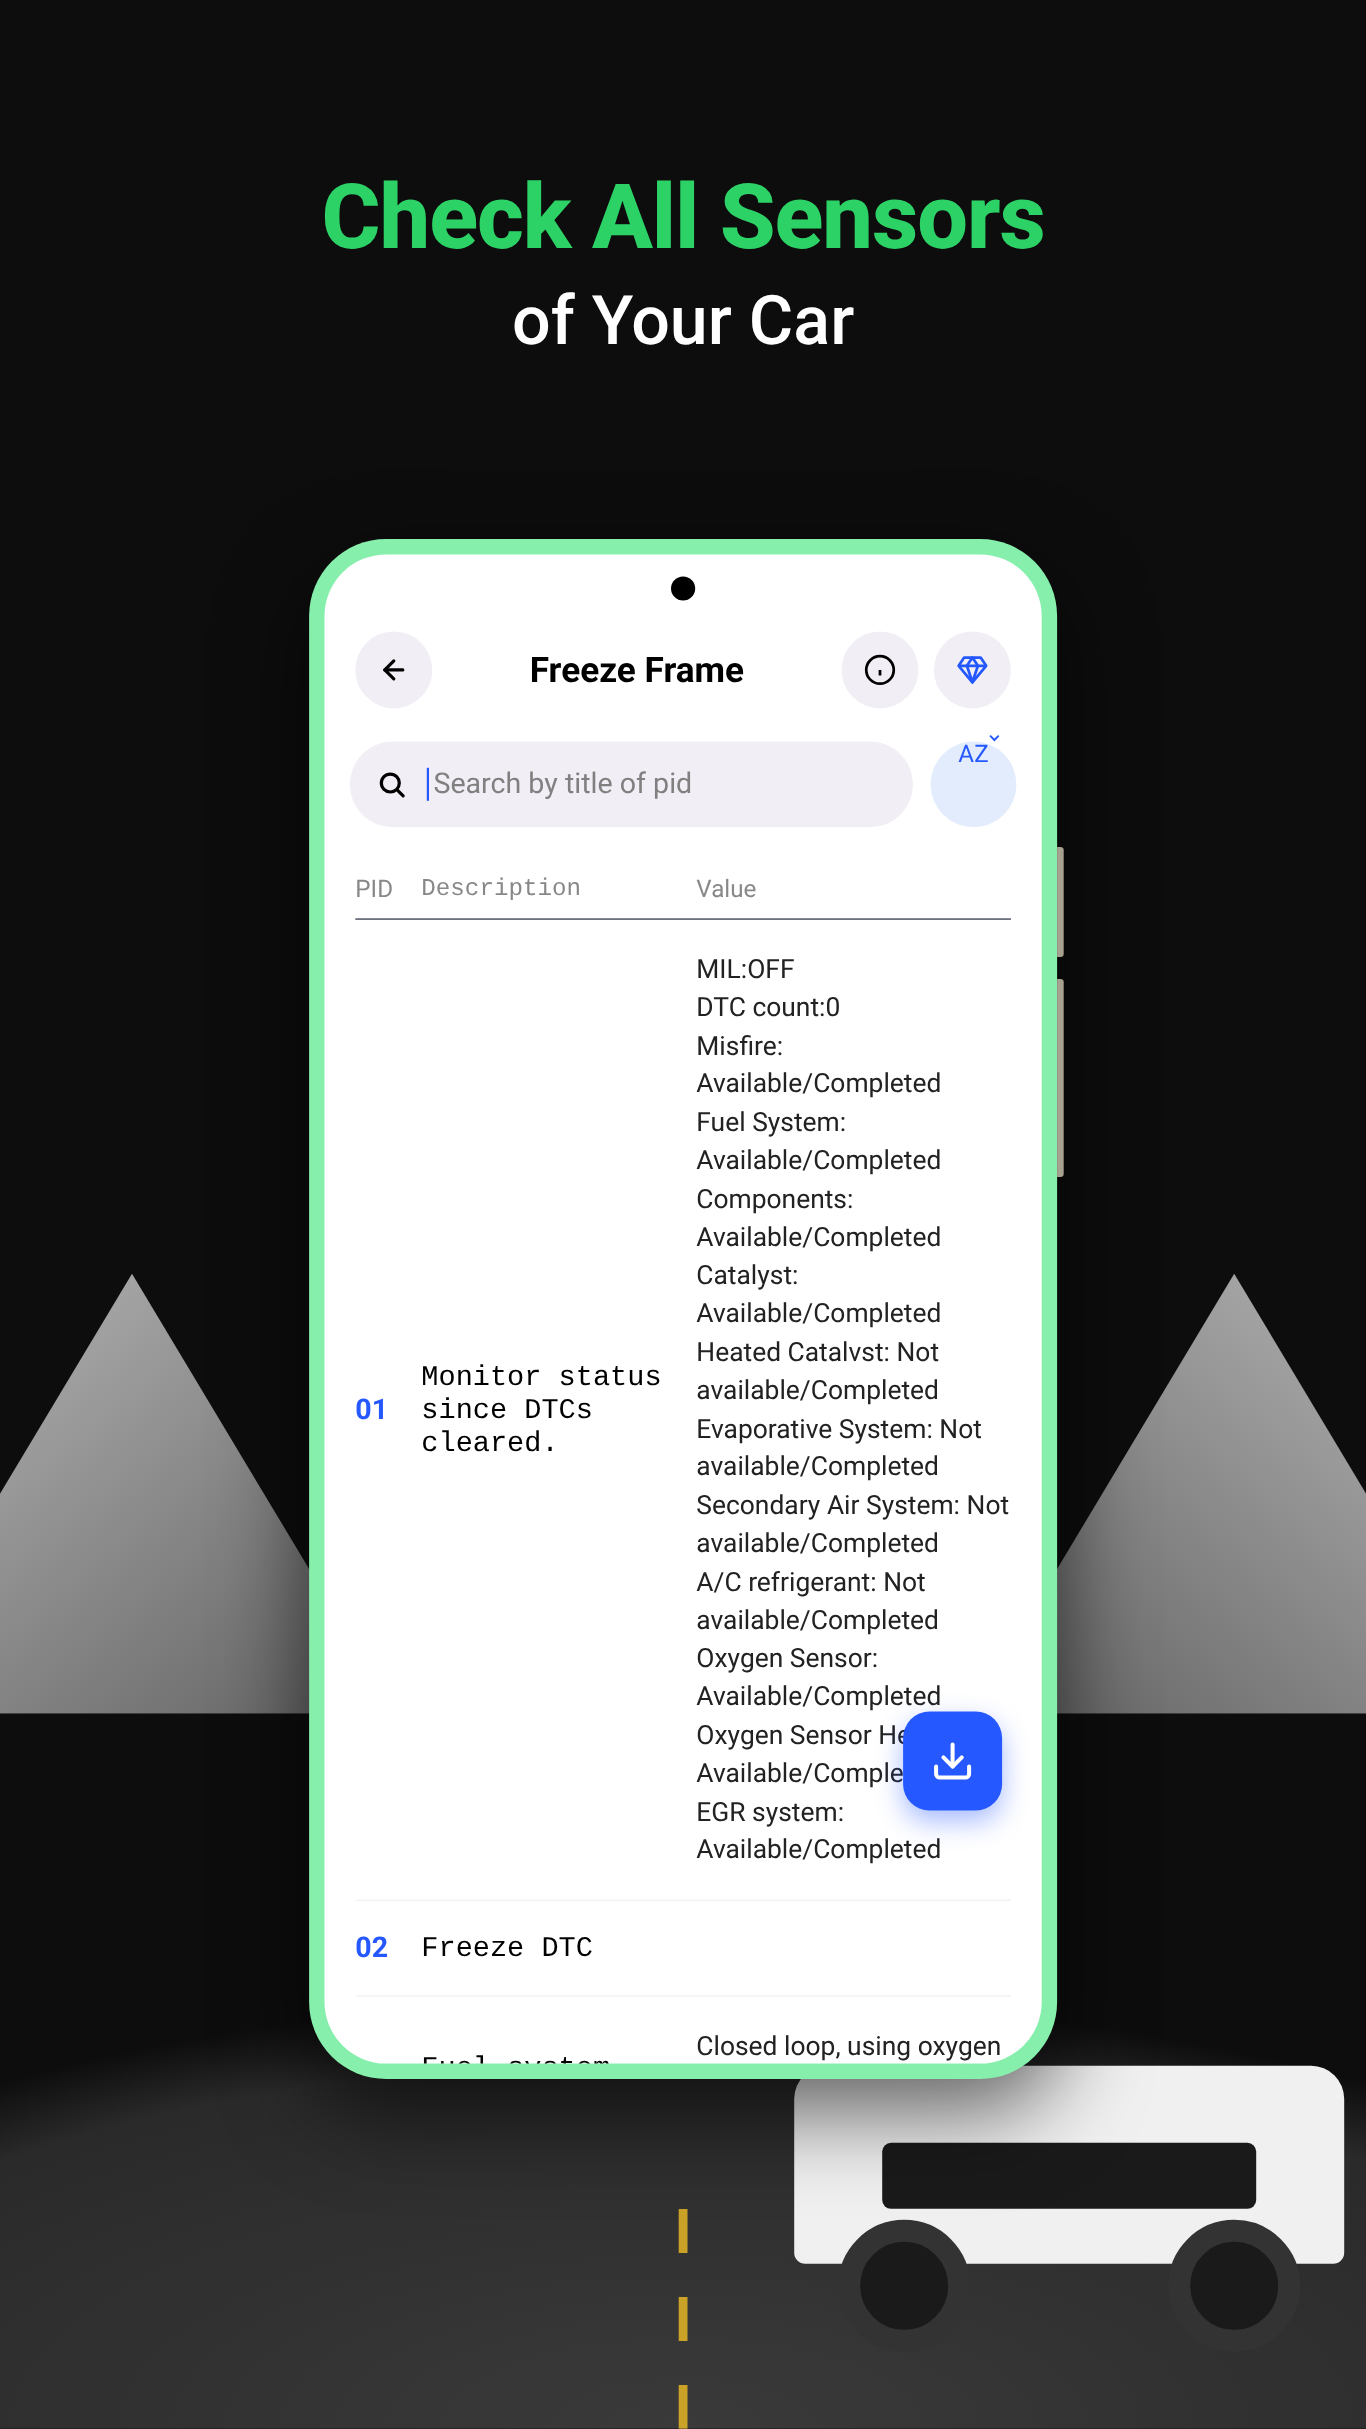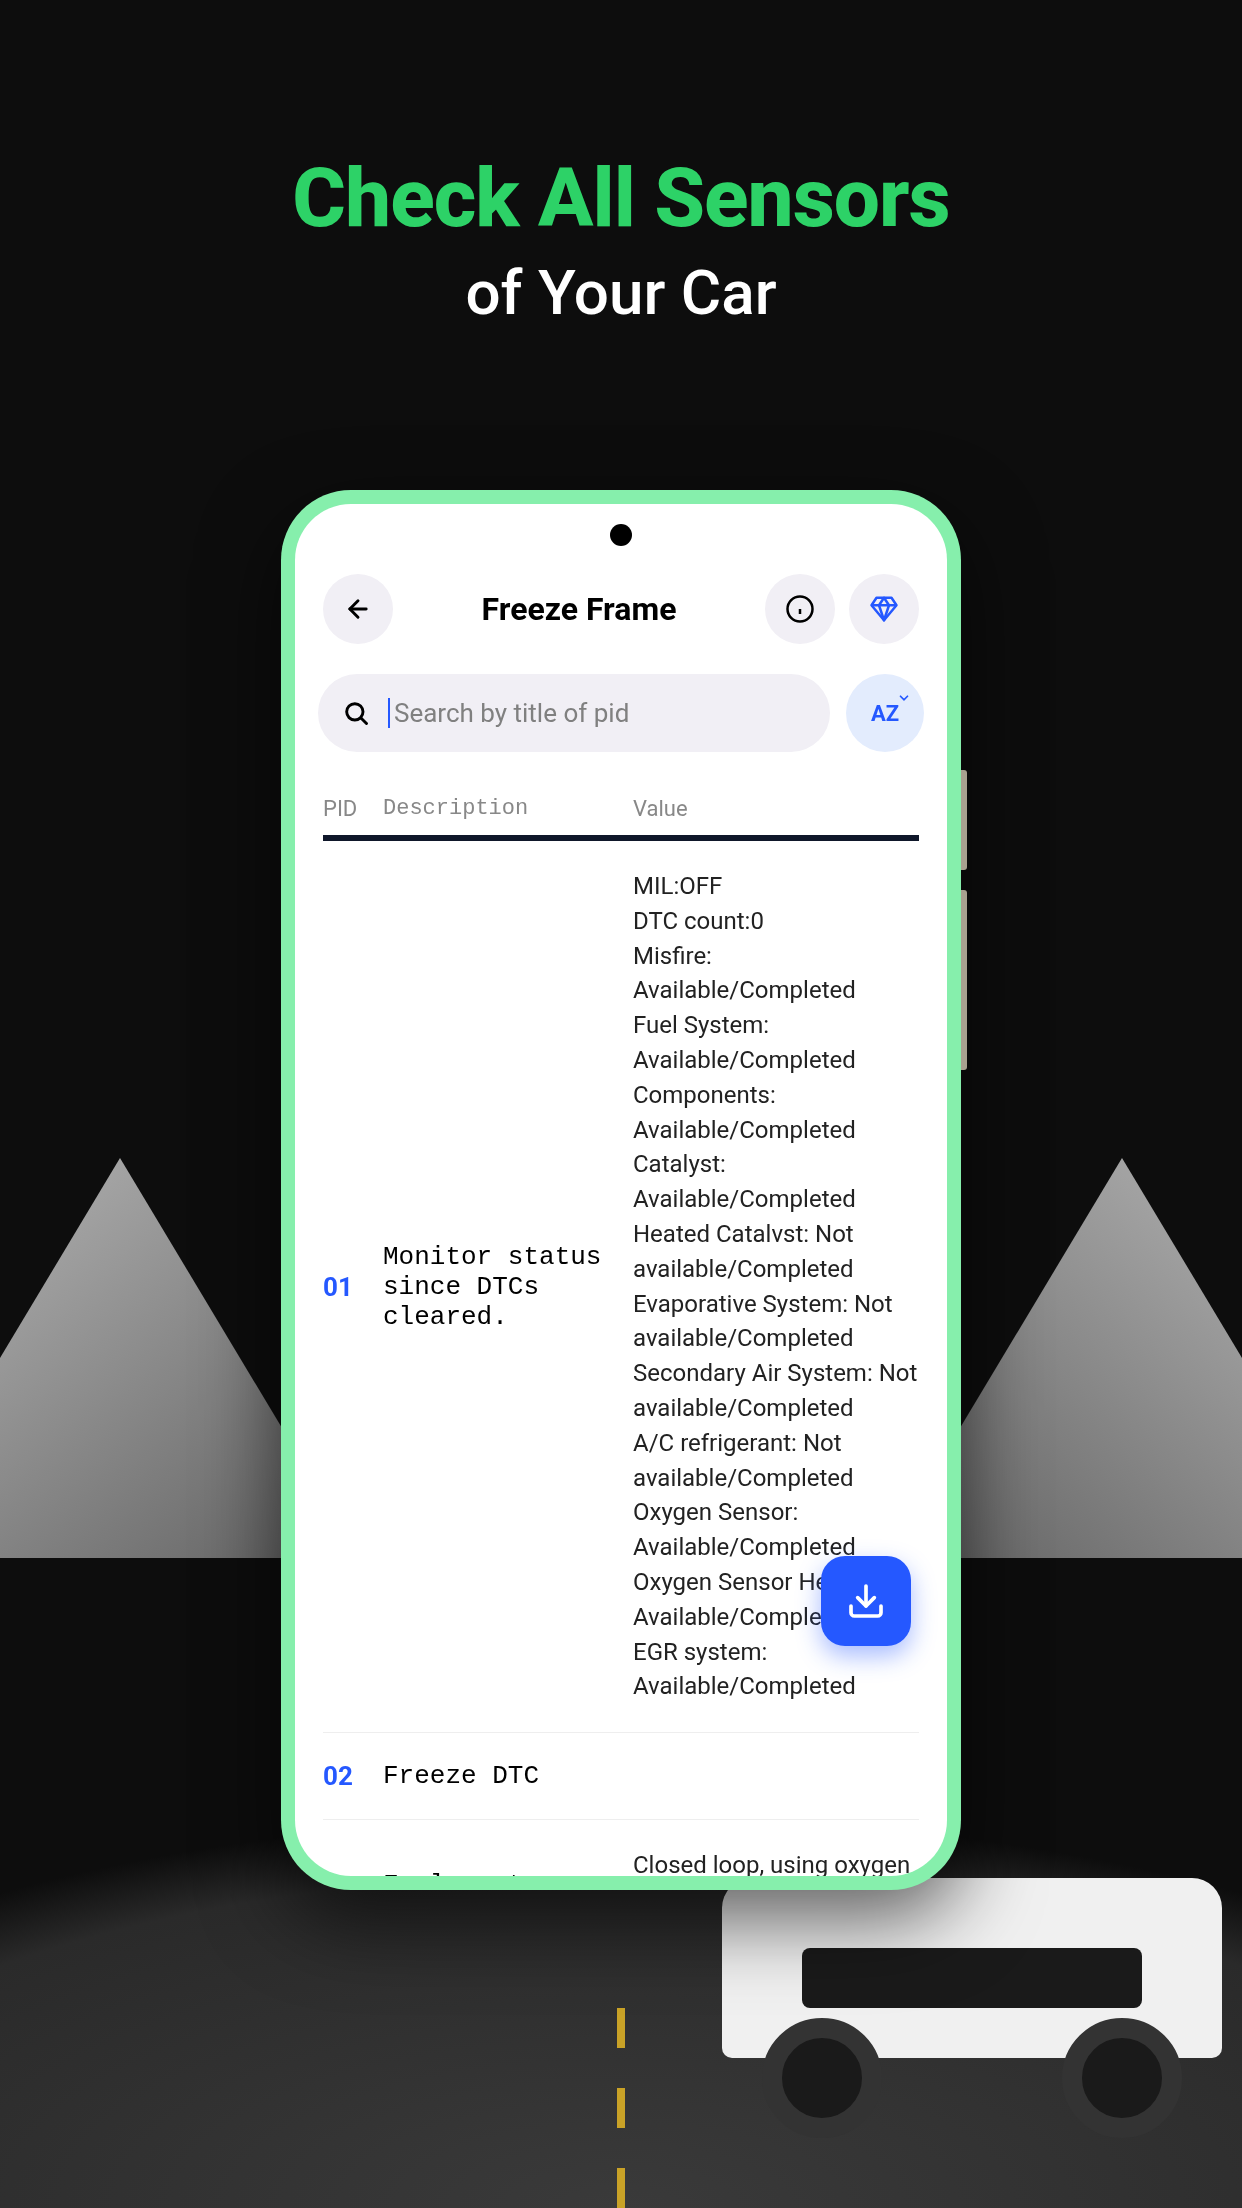--- a/index.html
+++ b/index.html
@@ -189,35 +189,34 @@
   color: #808080;
   border-left: 2px solid #2558ff;
   padding-left: 4px;
 }
 .sort-btn {
   width: 78px;
   height: 78px;
   border-radius: 50%;
   background: #e3ecfd;
   display: flex;
-  align-items: center;
   justify-content: center;
   color: #2558ff;
   font-size: 22px;
-  font-weight: 700;
+  font-weight: 400;
 }
 
 
 .table-area { padding: 10px 28px 0; }
 .table-head {
   display: flex;
   color: #888;
   font-size: 22px;
   padding: 14px 0;
-  border-bottom: 6px solid #0f172a;
+  border-bottom: 1px solid #0f172a;
 }
 .col-pid { width: 60px; }
 .col-desc { width: 250px; font-family: Liberation Mono, monospace; }
 .col-val { flex: 1; }
 
 .row {
   display: flex;
   padding: 28px 0;
   border-bottom: 1px solid #eee;
   align-items: center;

